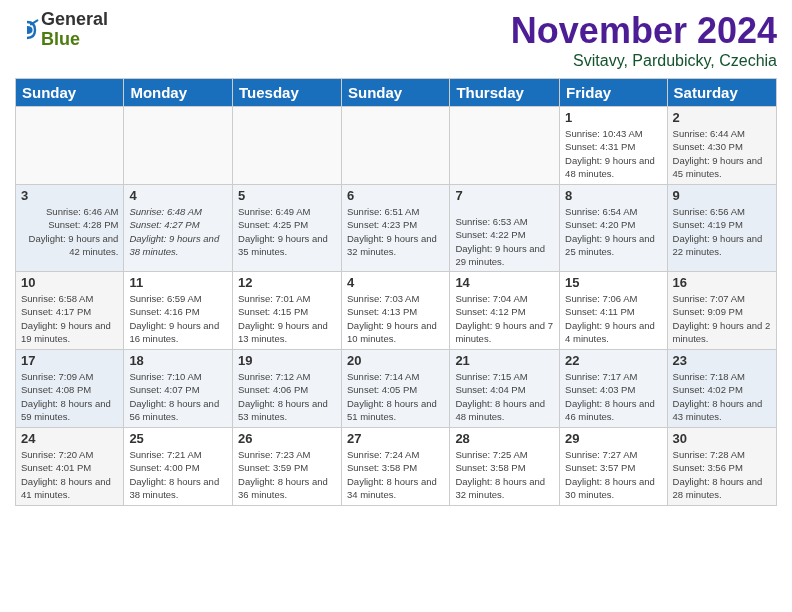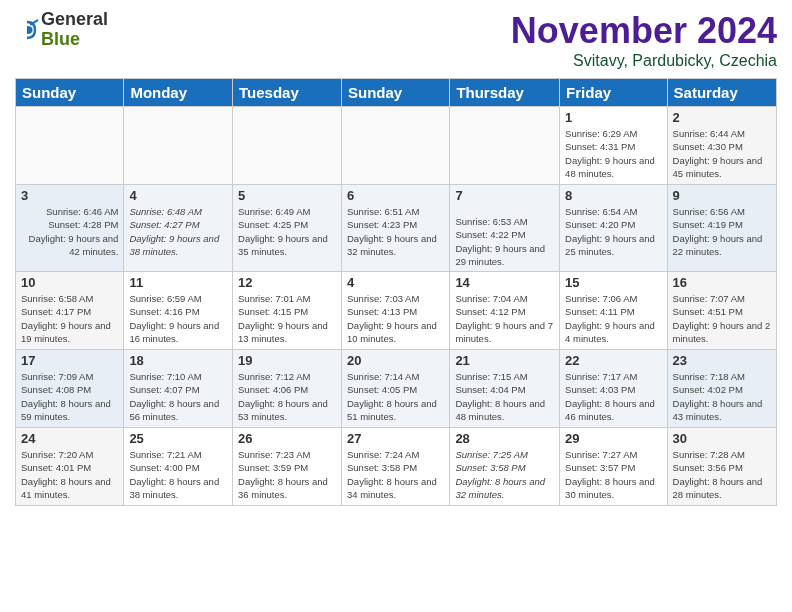--- a/index.html
+++ b/index.html
@@ -136,21 +136,21 @@
     </thead>
     <tbody id="calendar-body">
     <tr>
           <td class="empty"></td>
           <td class="empty"></td>
           <td class="empty"></td>
           <td class="empty"></td>
           <td class="empty"></td>
           <td>
             <span class="day-number">1</span>
-            <div class="day-info" style="white-space: pre-line;">Sunrise: 6:29 AM
+            <div class="day-info" style="white-space: pre-line;">Sunrise: 10:43 AM
 Sunset: 4:31 PM
 Daylight: 9 hours and 48 minutes.</div>
           </td>
           <td class="weekend">
             <span class="day-number">2</span>
             <div class="day-info" style="white-space: pre-line;">Sunrise: 6:44 AM
 Sunset: 4:30 PM
 Daylight: 9 hours and 45 minutes.</div>
           </td>
         </tr>
@@ -231,21 +231,21 @@
           </td>
           <td>
             <span class="day-number">15</span>
             <div class="day-info" style="white-space: pre-line;">Sunrise: 7:06 AM
 Sunset: 4:11 PM
 Daylight: 9 hours and 4 minutes.</div>
           </td>
           <td class="weekend">
             <span class="day-number">16</span>
             <div class="day-info" style="white-space: pre-line;">Sunrise: 7:07 AM
-Sunset: 4:51 PM
+Sunset: 9:09 PM
 Daylight: 9 hours and 2 minutes.</div>
           </td>
         </tr>
         <tr class="row-alt">
           <td class="weekend">
             <span class="day-number">17</span>
             <div class="day-info" style="white-space: pre-line;">Sunrise: 7:09 AM
 Sunset: 4:08 PM
 Daylight: 8 hours and 59 minutes.</div>
           </td>
@@ -306,21 +306,21 @@
 Daylight: 8 hours and 36 minutes.</div>
           </td>
           <td>
             <span class="day-number">27</span>
             <div class="day-info" style="white-space: pre-line;">Sunrise: 7:24 AM
 Sunset: 3:58 PM
 Daylight: 8 hours and 34 minutes.</div>
           </td>
           <td>
             <span class="day-number">28</span>
-            <div class="day-info" style="white-space: pre-line; font-style: italic;">Sunrise: 7:25 AM
+            <div class="day-info" style="white-space: pre-line;">Sunrise: 7:25 AM
 Sunset: 3:58 PM
 Daylight: 8 hours and 32 minutes.</div>
           </td>
           <td>
             <span class="day-number">29</span>
             <div class="day-info" style="white-space: pre-line;">Sunrise: 7:27 AM
 Sunset: 3:57 PM
 Daylight: 8 hours and 30 minutes.</div>
           </td>
           <td class="weekend">

